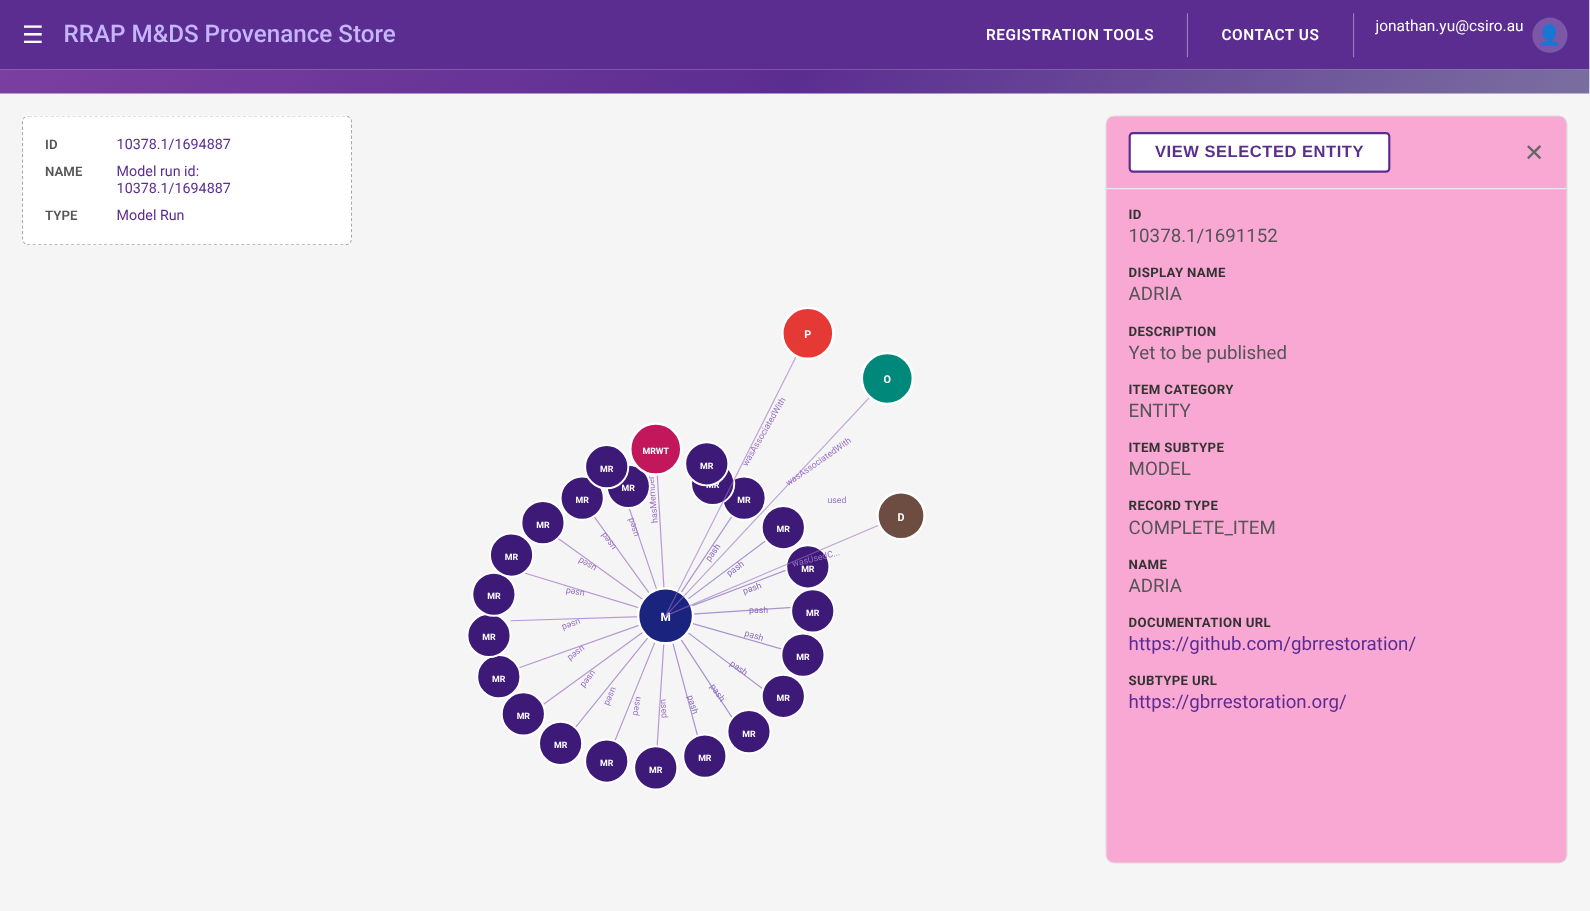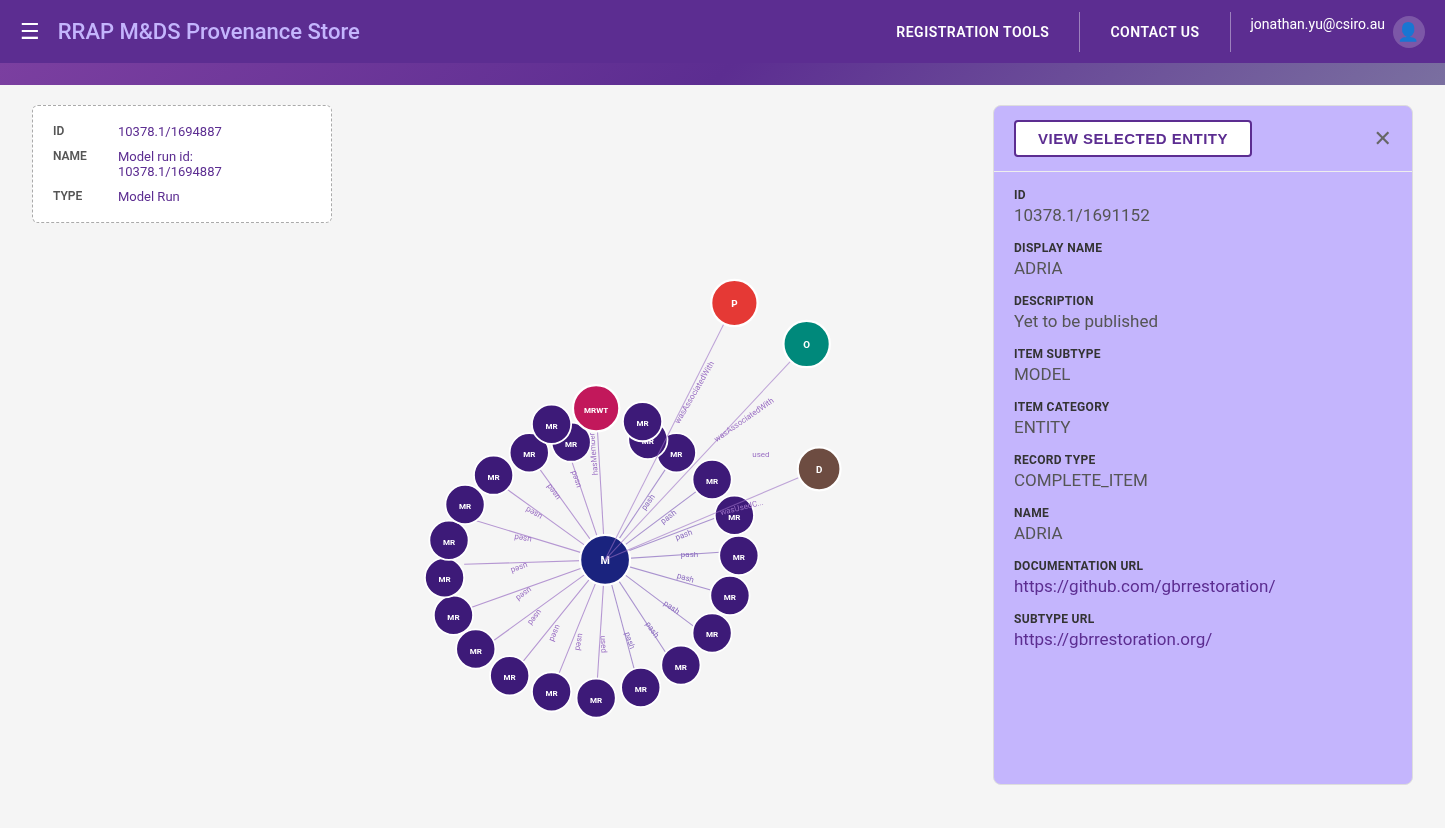--- a/index.html
+++ b/index.html
@@ -67,21 +67,21 @@
 
     
     .banner {
       height: 22px;
       background: linear-gradient(135deg, #7b3fa0 0%, #5c2d91 50%, #7a6fa0 100%);
     }
 
     
     .main-content {
       display: flex;
-      padding: 20px 32px;
+      padding: 20px 20px;
       gap: 20px;
       min-height: 742px;
     }
 
     
     .left-panel {
       flex: 1;
       position: relative;
     }
 
@@ -119,21 +119,21 @@
     .graph-area {
       width: 100%;
       height: 660px;
       position: relative;
     }
 
     
     .right-panel {
       width: 420px;
       flex-shrink: 0;
-      background: #c4b5fd;
+      background: #f9a8d4;
       border: 1px solid #ddd;
       border-radius: 8px;
       padding: 0;
       display: flex;
       flex-direction: column;
       max-height: 680px;
     }
     .right-panel-header {
       display: flex;
       align-items: center;
@@ -433,27 +433,27 @@
         <div class="detail-label">DISPLAY NAME</div>
         <div class="detail-value">ADRIA</div>
       </div>
 
       <div class="detail-field">
         <div class="detail-label">DESCRIPTION</div>
         <div class="detail-value">Yet to be published</div>
       </div>
 
       <div class="detail-field">
+        <div class="detail-label">ITEM CATEGORY</div>
+        <div class="detail-value">ENTITY</div>
+      </div>
+
+      <div class="detail-field">
         <div class="detail-label">ITEM SUBTYPE</div>
         <div class="detail-value">MODEL</div>
-      </div>
-
-      <div class="detail-field">
-        <div class="detail-label">ITEM CATEGORY</div>
-        <div class="detail-value">ENTITY</div>
       </div>
 
       <div class="detail-field">
         <div class="detail-label">RECORD TYPE</div>
         <div class="detail-value">COMPLETE_ITEM</div>
       </div>
 
       <div class="detail-field">
         <div class="detail-label">NAME</div>
         <div class="detail-value">ADRIA</div>

